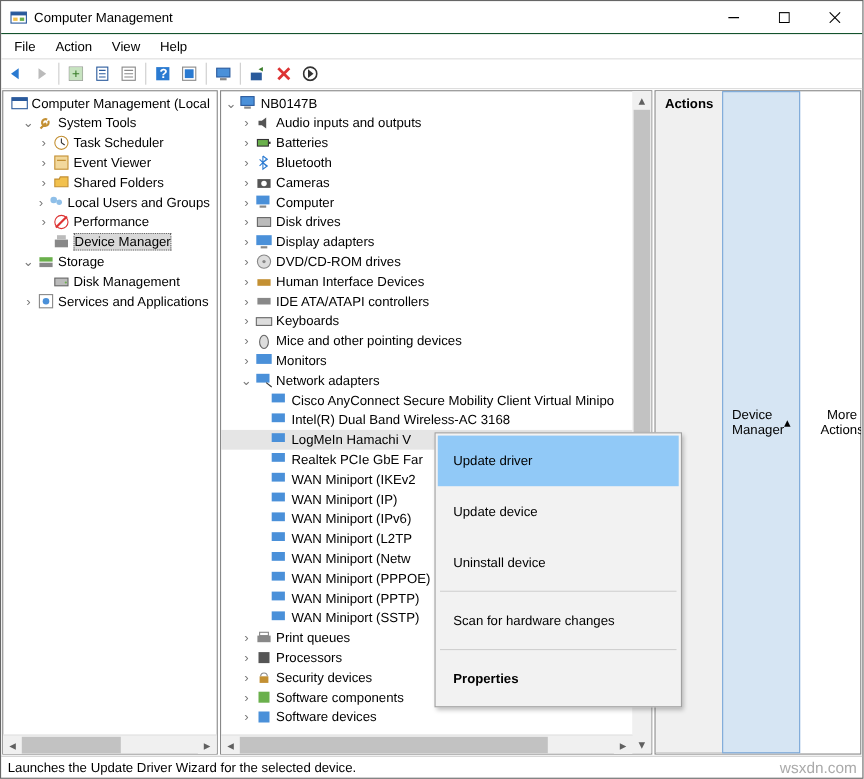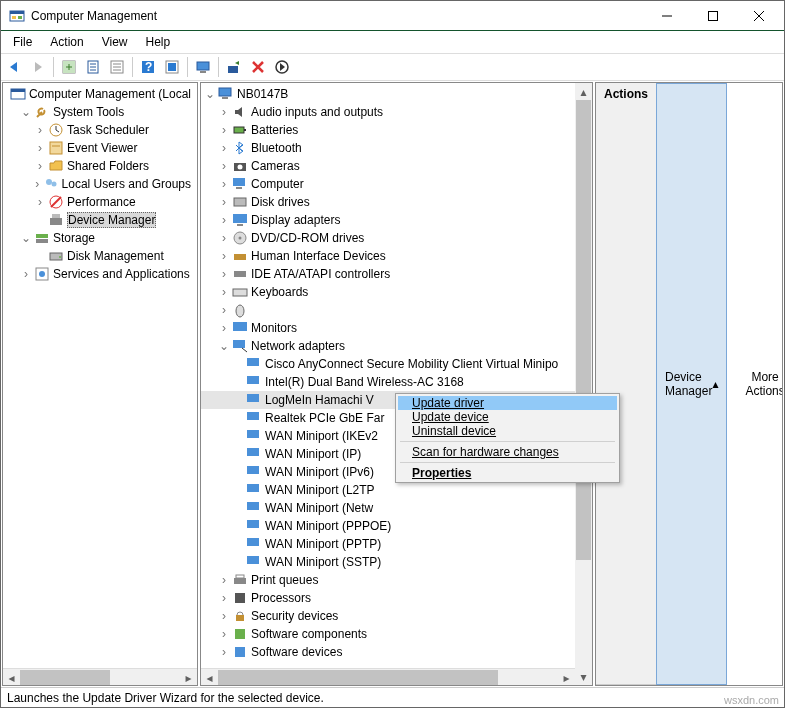--- a/index.html
+++ b/index.html
@@ -26,23 +26,23 @@
 .nicon { width:16px; height:16px; margin:0 3px 0 1px; display:flex; align-items:center; justify-content:center; }
 .indent0 { padding-left:2px; }
 .indent1 { padding-left:16px; }
 .indent2 { padding-left:30px; }
 .sel { background:#d9d9d9; border:1px dotted #666; }
 .sel2 { background:#e5e5e5; }
 .actions-hdr { background:#f0f0f0; border-bottom:1px solid #ccc; padding:4px 8px; font-weight:bold; }
 .actions-sub { background:#d6e5f3; border:1px solid #7aa7d8; padding:3px 8px; display:flex; justify-content:space-between; align-items:center; }
 .actions-item { padding:4px 18px; display:flex; justify-content:space-between; align-items:center;text-align:center; }
 .status { height:20px; border-top:1px solid #ccc; padding:2px 6px; display:flex; align-items:center; }
-.watermark { position:absolute; right:6px; bottom:2px; color:#aaa; font-size:11px; }
+.watermark { position:absolute; right:6px; bottom:2px; color:#aaa; font-size:14px; }
 .ctxmenu { position:absolute; left:395px; top:393px; width:225px; background:#f2f2f2; border:1px solid #a0a0a0; box-shadow:2px 2px 4px rgba(0,0,0,0.25); z-index:10; padding:2px; }
-.ctxitem { padding:0 14px;text-decoration:underline; }
+.ctxitem { padding:16px 14px; }
 .ctxitem.hl { background:#91c9f7; }
 .ctxsep { height:1px; background:#d0d0d0; margin:3px 2px; }
 .ctxitem.bold { font-weight:bold; }
 .scrollbar-v { position:absolute; right:0; top:0; width:17px; height:100%; background:#f0f0f0; display:flex; flex-direction:column; }
 .scrollbar-h { height:17px; background:#f0f0f0; display:flex; border-top:1px solid #ddd; }
 .sb-btn { width:17px; height:17px; display:flex; align-items:center; justify-content:center; color:#606060; background:#f0f0f0; }
 .sb-track { flex:1; background:#f0f0f0; position:relative; }
 .sb-thumb-v { position:absolute; left:1px; width:15px; background:#c2c2c2; }
 .sb-thumb-h { position:absolute; top:1px; height:15px; background:#c2c2c2; }
 svg { display:block; }
@@ -400,20 +400,21 @@
           </span>
           <span>Keyboards</span>
         </div>
       <div class="node indent1">
           <span class="expander">›</span>
           <span class="nicon">
             <svg width="16" height="16">
               <ellipse cx="8" cy="9" rx="4" ry="6" fill="#ddd" stroke="#666"></ellipse>
             </svg>
           </span>
+          <span>Mice and other pointing devices</span>
         </div>
       <div class="node indent1">
           <span class="expander">›</span>
           <span class="nicon">
             <svg width="16" height="16">
               <rect x="1" y="2" width="14" height="9" fill="#4a90d9"></rect>
             </svg>
           </span>
           <span>Monitors</span>
         </div>

